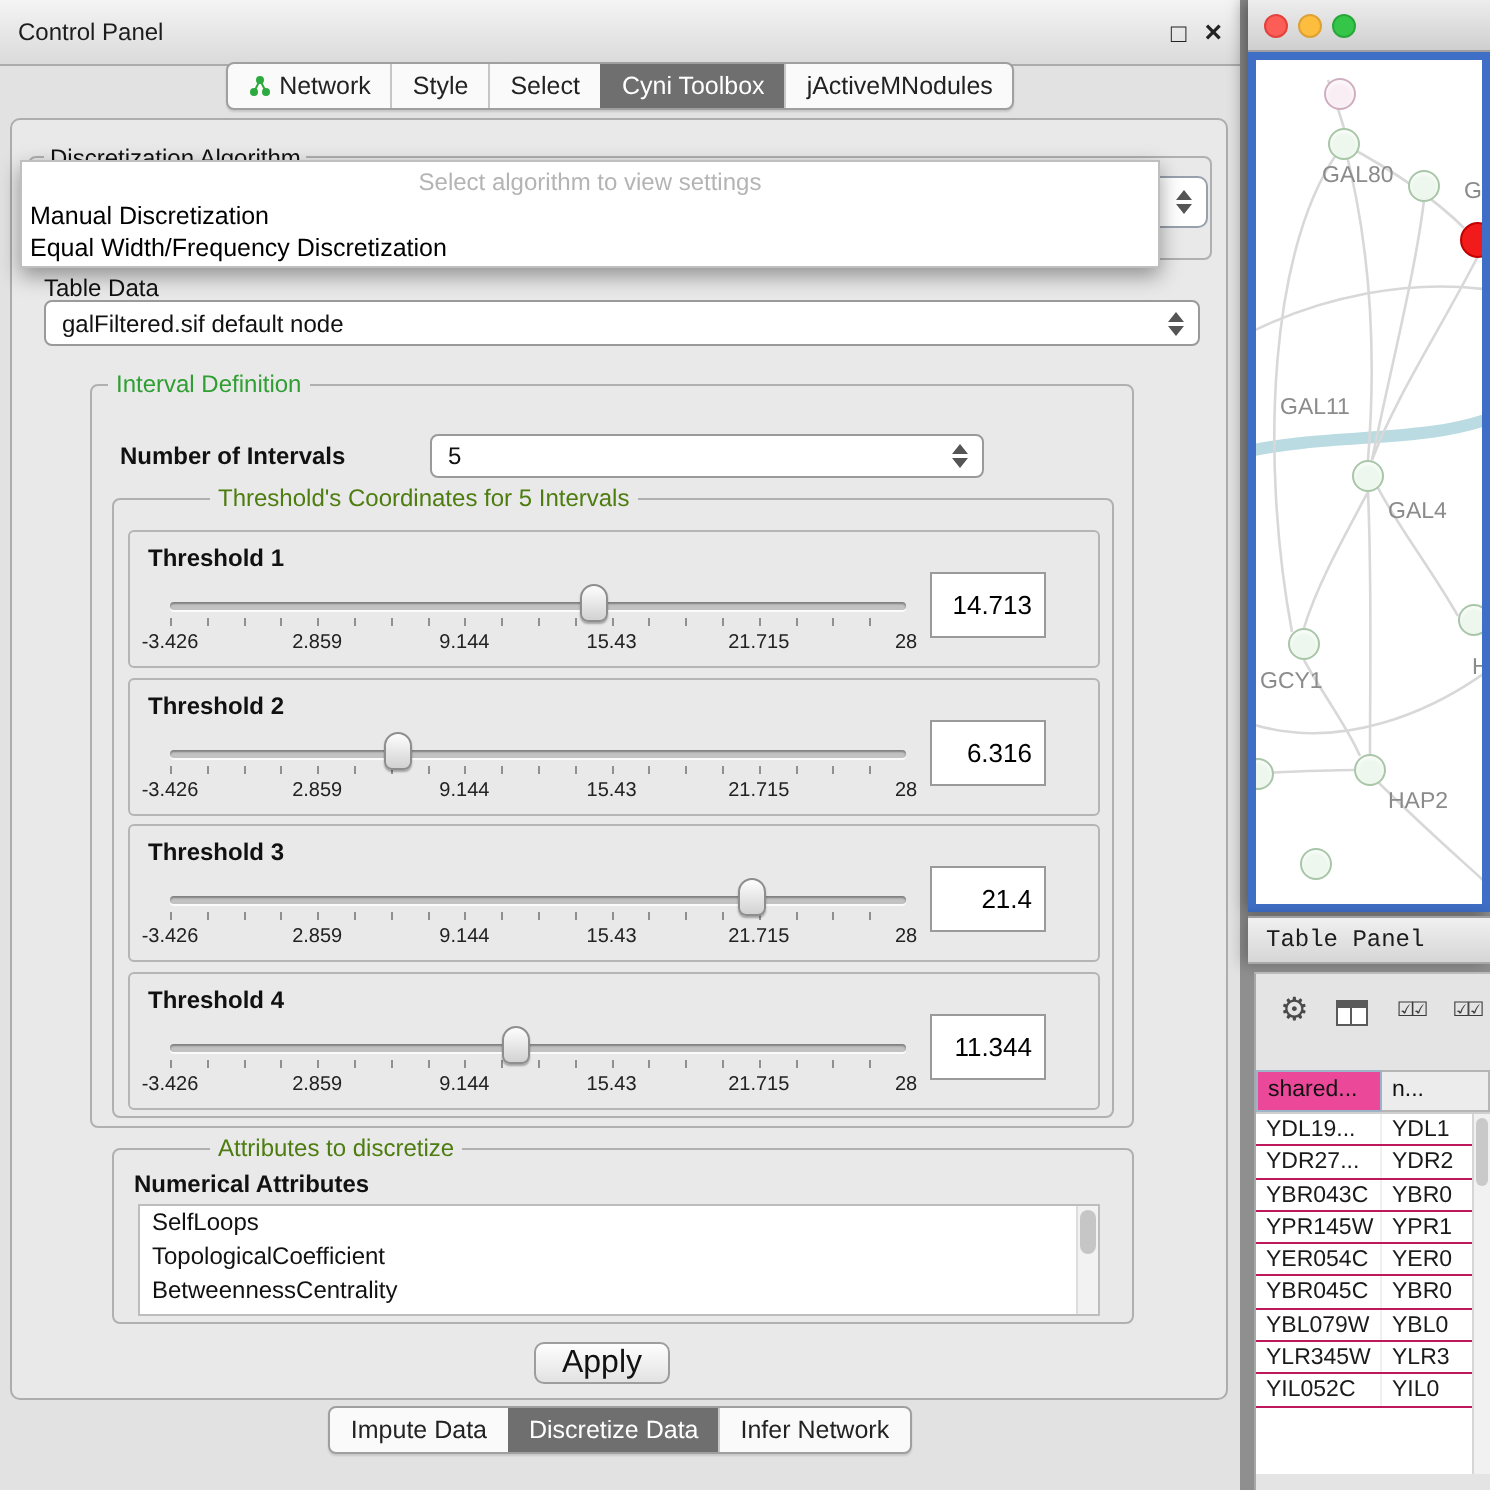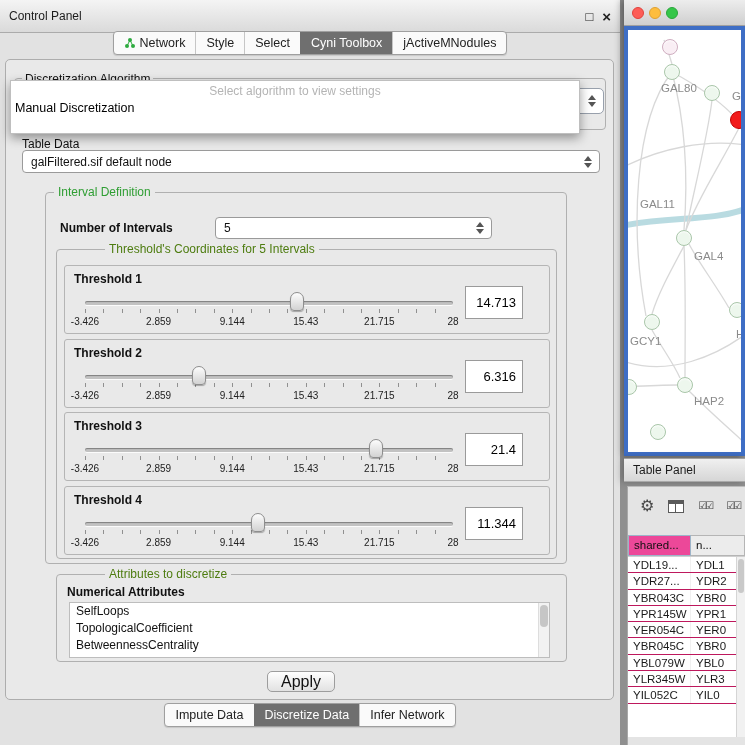--- a/index.html
+++ b/index.html
@@ -109,21 +109,21 @@
   .gnode{position:absolute;width:16px;height:16px;border-radius:50%;background:#edf7ed;
     border:1px solid #a9c6a9;box-shadow:inset 0 1px 2px rgba(255,255,255,.9);}
   .gnode.pink{background:#f9eef4;border-color:#cfaec0;}
   .rednode{position:absolute;width:18px;height:18px;border-radius:50%;background:#f21b1b;border:1px solid #c00000;}
   .nlabel{position:absolute;font-size:11.5px;color:#8b8b8b;white-space:nowrap;}
 
   
   .tp-titlebar{position:absolute;left:624px;top:458px;width:121px;height:24px;
     background:linear-gradient(#f0f0f0,#d6d6d6);border-top:1px solid #9f9f9f;border-bottom:1px solid #a9a9a9;
     font-size:12px;color:#1c1c1c;display:flex;align-items:center;padding-left:9px;
-    box-shadow:-3px 0 7px rgba(0,0,0,.25);}
+    box-shadow:-3px 0 7px rgba(0,0,0,.25);font-family:Liberation Mono, monospace;}
   .tp-window{position:absolute;left:627px;top:486px;width:118px;height:259px;background:#e4e4e4;
     border-left:1px solid #a8a8a8;border-top:1px solid #bbb;}
   .tp-toolbar{position:absolute;left:0;top:6px;width:100%;height:26px;display:flex;align-items:center;gap:14px;padding-left:12px;}
   .icon-gear{font-size:16px;color:#4a4a4a;line-height:16px;}
   .icon-cols{width:16px;height:13px;border:1px solid #5a5a5a;border-top:4px solid #5a5a5a;position:relative;background:#fff;}
   .icon-cols::after{content:"";position:absolute;left:6px;top:0;width:1px;height:9px;background:#5a5a5a;}
   .icon-checks{font-size:10px;color:#3a3a3a;letter-spacing:-2px;line-height:12px;}
   .tp-header{position:absolute;left:0;top:48px;width:100%;height:21px;display:flex;}
   .tp-h0{width:63px;background:#ec4899;border:1px solid #9db4c8;font-size:11.5px;color:#111;
     padding:3px 0 0 5px;white-space:nowrap;overflow:hidden;}
@@ -184,20 +184,21 @@
   <div class="algo-combo">
     <span class="arrows" style="position:absolute;right:7px;top:6px;display:flex;flex-direction:column;gap:2px;">
       <span class="tri-up"></span>
         <span class="tri-down"></span>
     </span>
   </div>
 
   <div class="popup">
     <div class="popup-hint">Select algorithm to view settings</div>
     <div class="popup-opt1">Manual Discretization</div>
+    <div class="popup-opt2">Equal Width/Frequency Discretization</div>
   </div>
 
   <div class="tabledata-label">Table Data</div>
   <div class="combo tabledata-combo">
     <span>galFiltered.sif default node</span>
     <span class="arrows">
         <span class="tri-up"></span>
         <span class="tri-down"></span>
       </span>
   </div>

